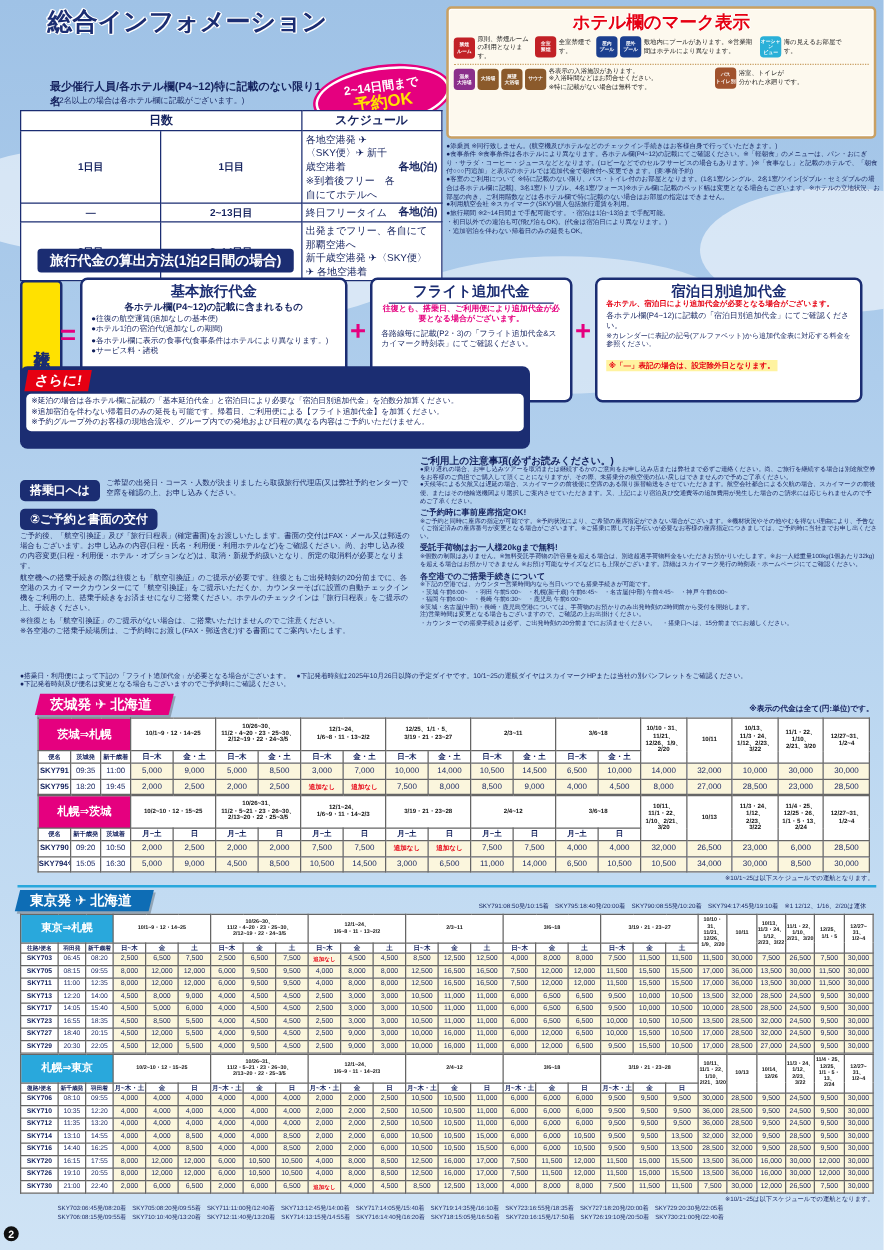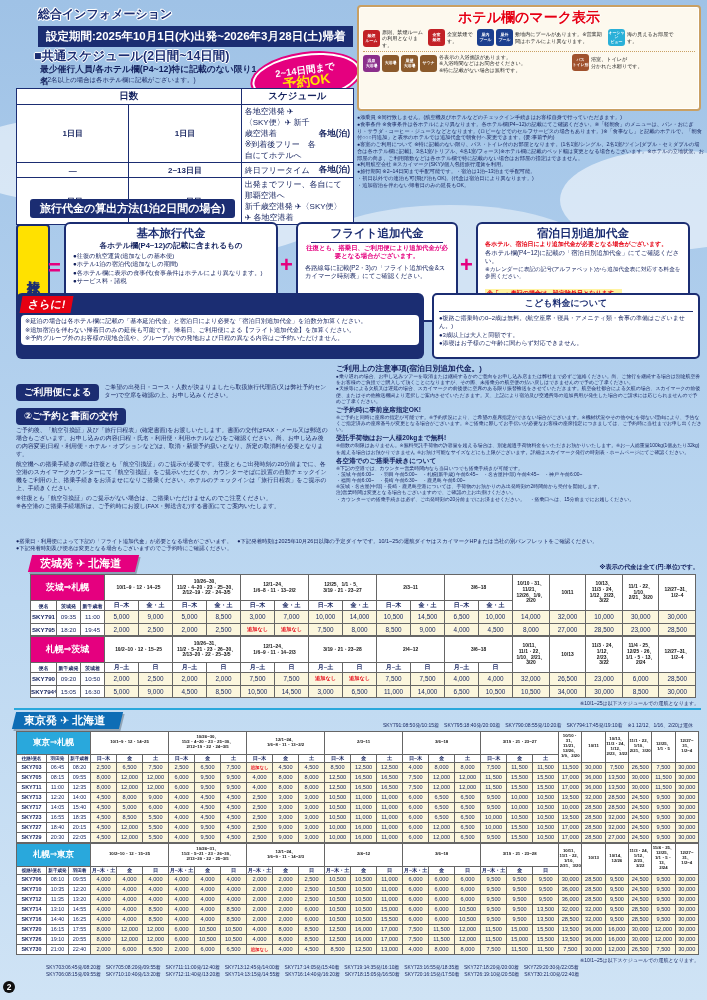--- a/index.html
+++ b/index.html
@@ -4,21 +4,21 @@
 <style>
   html,body{margin:0;padding:0;}
   body{font-family:"Liberation Sans","DejaVu Sans",sans-serif;}
   .page{position:relative;width:707px;height:1000px;overflow:hidden;
     background:linear-gradient(180deg,#9fc2e6 0%,#aecdec 30%,#bdd8f1 60%,#cfe3f5 100%);color:#14225e;}
   .cloud{position:absolute;background:#fff;border-radius:50%;opacity:.55;}
   .abs{position:absolute;}
   .pre{white-space:pre-line;}
 
   
-  .h-title{font-size:12px;font-weight:bold;color:#1b2d72;
+  .h-title{font-size:20px;font-weight:bold;color:#1b2d72;
     text-shadow:1px 0 #fff,-1px 0 #fff,0 1px #fff,0 -1px #fff,1px 1px #fff,-1px -1px #fff;}
   .period-bar{background:#1b2d72;color:#fff;font-weight:bold;font-size:11.5px;padding:3px 8px;}
   .sched-title{font-size:12.5px;font-weight:bold;color:#1b2d72;
     text-shadow:1px 0 #fff,-1px 0 #fff,0 1px #fff,0 -1px #fff;}
   .minpax{font-size:8.8px;font-weight:bold;color:#14225e;}
   .minpax-note{font-size:6.4px;color:#14225e;}
   .badge{position:absolute;left:252px;top:54px;width:104px;height:42px;background:#e5007f;border-radius:50%;
     border:2px solid #fff;box-shadow:0 0 0 2px #e5007f;transform:rotate(-8deg);
     display:flex;flex-direction:column;align-items:center;justify-content:center;line-height:1.05;}
   .badge .b1{color:#fff;font-weight:bold;font-size:9.5px;}
@@ -141,22 +141,20 @@
 </head>
 <body>
 
 <div class="page">
   <div class="cloud" style="left:-40px;top:120px;width:180px;height:80px;"></div>
   <div class="cloud" style="left:90px;top:165px;width:240px;height:90px;"></div>
   <div class="cloud" style="left:560px;top:150px;width:220px;height:100px;"></div>
   <div class="cloud" style="left:300px;top:205px;width:300px;height:110px;opacity:.45"></div>
 
   <div class="abs" style="left:38px;top:4px;"><span class="h-title">総合インフォメーション</span></div>
-  <div class="period-bar abs" style="left:38px;top:26px;">設定期間:2025年10月1日(水)出発~2026年3月28日(土)帰着</div>
-  <div class="abs sched-title" style="left:34px;top:48px;">■共通スケジュール(2日間~14日間)</div>
   <div class="abs minpax" style="left:40px;top:64px;width:220px;">最少催行人員/各ホテル欄(P4~12)特に記載のない限り1名</div>
   <div class="abs minpax-note" style="left:40px;top:76px;">※(2名以上の場合は各ホテル欄に記載がございます。)</div>
   <div class="badge">
     <span class="b1">2~14日間まで</span>
     <span class="b2">予約OK</span>
   </div>
 
   <div class="abs" style="left:16px;top:88px;">
     <table class="sched">
       <tbody>
@@ -288,40 +286,34 @@
   </div>
 
   <div class="extra">
     <div class="ex-head">
       <span class="ex-label">さらに!</span>
     </div>
     <div class="ex-body pre">※延泊の場合は各ホテル欄に記載の「基本延泊代金」と宿泊日により必要な「宿泊日別追加代金」を泊数分加算ください。
 ※追加宿泊を伴わない帰着日のみの延長も可能です。帰着日、ご利用便による【フライト追加代金】を加算ください。
 ※予約グループ外のお客様の現地合流や、グループ内での発地および日程の異なる内容はご予約いただけません。</div>
   </div>
-  <div class="kids">
-    <div class="kt">こども料金について</div>
-    <div class="kb pre">●復路ご搭乗時の0~2歳は無料。(航空座席・寝具・アメニティ類・食事の準備はございません。)
-●3歳以上は大人と同額です。
-●添寝はお子様のご年齢に関わらず対応できません。</div>
-  </div>
 
   <div class="guide-left">
     <div style="display:flex;gap:5px;align-items:flex-start;">
-      <span class="gstep" style="flex:0 0 auto;">ご利用便による</span>
+      <span class="gstep" style="flex:0 0 auto;">搭乗口へは</span>
       <span class="gtext">ご希望の出発日・コース・人数が決まりましたら取扱旅行代理店(又は弊社予約センター)で空席を確認の上、お申し込みください。</span>
     </div>
     <div style="margin-top:4px;"><span class="gstep">②ご予約と書面の交付</span></div>
     <div class="gtext" style="margin-top:2px;">ご予約後、「航空引換証」及び「旅行日程表」(確定書面)をお渡しいたします。書面の交付はFAX・メール又は郵送の場合もございます。お申し込みの内容(日程・氏名・利用便・利用ホテルなど)をご確認ください。尚、お申し込み後の内容変更(日程・利用便・ホテル・オプションなど)は、取消・新規予約扱いとなり、所定の取消料が必要となります。</div>
     <div class="gtext" style="margin-top:2px;">航空機への搭乗手続きの際は往復とも「航空引換証」のご提示が必要です。往復ともご出発時刻の20分前までに、各空港のスカイマークカウンターにて「航空引換証」をご提示いただくか、カウンターそばに設置の自動チェックイン機をご利用の上、搭乗手続きをお済ませになりご搭乗ください。ホテルのチェックインは「旅行日程表」をご提示の上、手続きください。</div>
     <div class="gtext pre" style="margin-top:2px;">※往復とも「航空引換証」のご提示がない場合は、ご搭乗いただけませんのでご注意ください。
 ※各空港のご搭乗手続場所は、ご予約時にお渡し(FAX・郵送含む)する書面にてご案内いたします。</div>
   </div>
   <div class="notices">
-    <div class="n-title">ご利用上の注意事項(宿泊日別追加代金。)</div>
+    <div class="n-title">ご利用上の注意事項(必ずお読みください。)</div>
     <div id="notice-items">
         <div class="nitem pre">●乗り遅れの場合、お申し込みツアーを取消または継続するかのご意向をお申し込み店または弊社まで必ずご連絡ください。尚、ご旅行を継続する場合は別途航空券をお客様のご負担でご購入して頂くことになりますが、その際、未搭乗分の航空便の払い戻しはできませんので予めご了承ください。</div>
         <div class="nitem pre">●天候等による欠航又は遅延の場合、スカイマークの前後便に空席のある限り振替輸送をさせていただきます。航空会社都合による欠航の場合、スカイマークの前後便、またはその他輸送機関より選択しご案内させていただきます。又、上記により宿泊及び交通費等の追加費用が発生した場合のご請求には応じられませんので予めご了承ください。</div>
         <div class="nhead">ご予約時に事前座席指定OK!</div>
         <div class="nitem pre">※ご予約と同時に座席の指定が可能です。※予約状況により、ご希望の座席指定ができない場合がございます。※機材状況やその他やむを得ない理由により、予告なくご指定済みの座席番号が変更となる場合がございます。※ご搭乗に際してお手伝いが必要なお客様の座席指定につきましては、ご予約時に当社までお申し出ください。</div>
         <div class="nhead">受託手荷物はお一人様20kgまで無料!</div>
         <div class="nitem pre">※個数の制限はありません。※無料受託手荷物の許容量を超える場合は、別途超過手荷物料金をいただきお預かりいたします。※お一人総重量100kg(1個あたり32kg)を超える場合はお預かりできません ※お預け可能なサイズなどにも上限がございます。詳細はスカイマーク発行の時刻表・ホームページにてご確認ください。</div>
         <div class="nhead">各空港でのご搭乗手続きについて</div>
         <div class="nitem pre">※下記の空港では、カウンター営業時間内なら当日いつでも搭乗手続きが可能です。
 ・茨城 午前6:00~　・羽田 午前5:00~　・札幌(新千歳) 午前6:45~　・名古屋(中部) 午前4:45~　・神戸 午前6:00~

